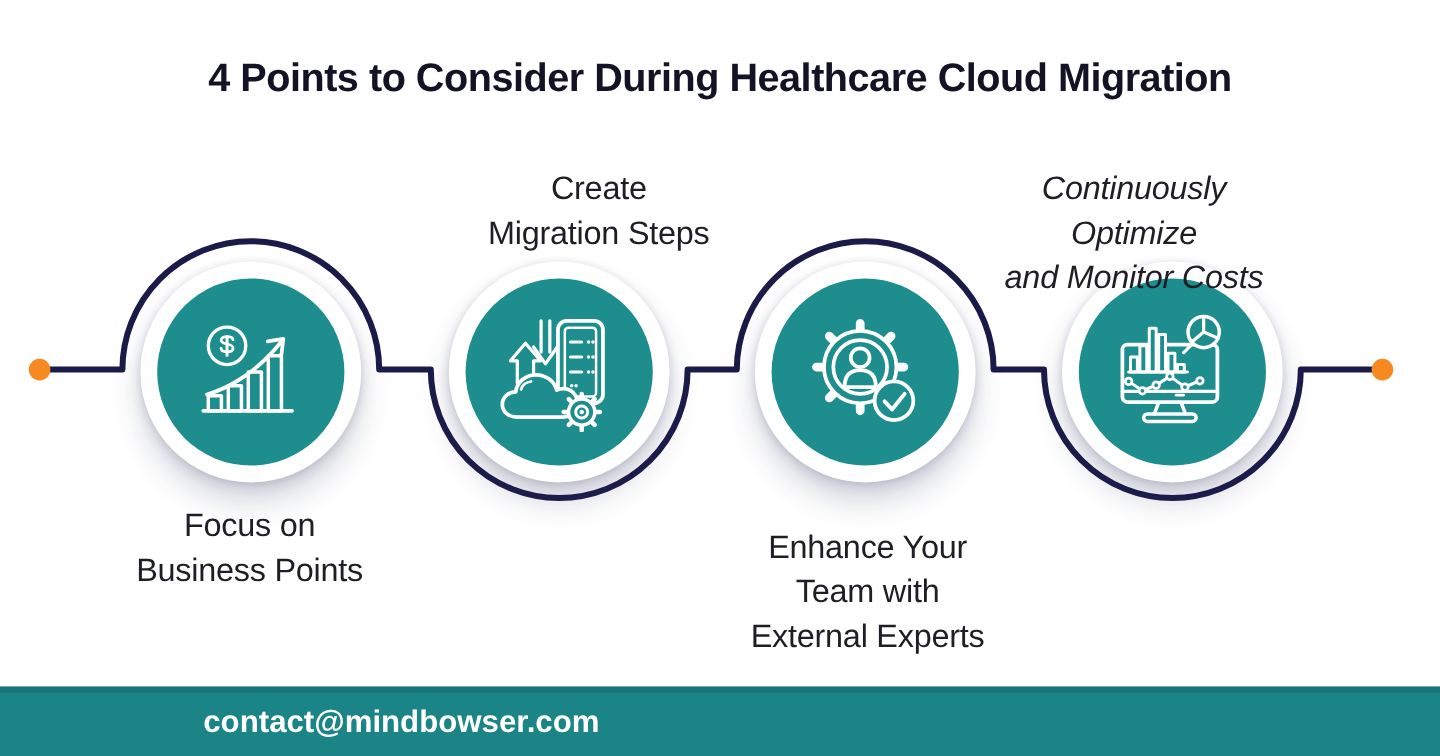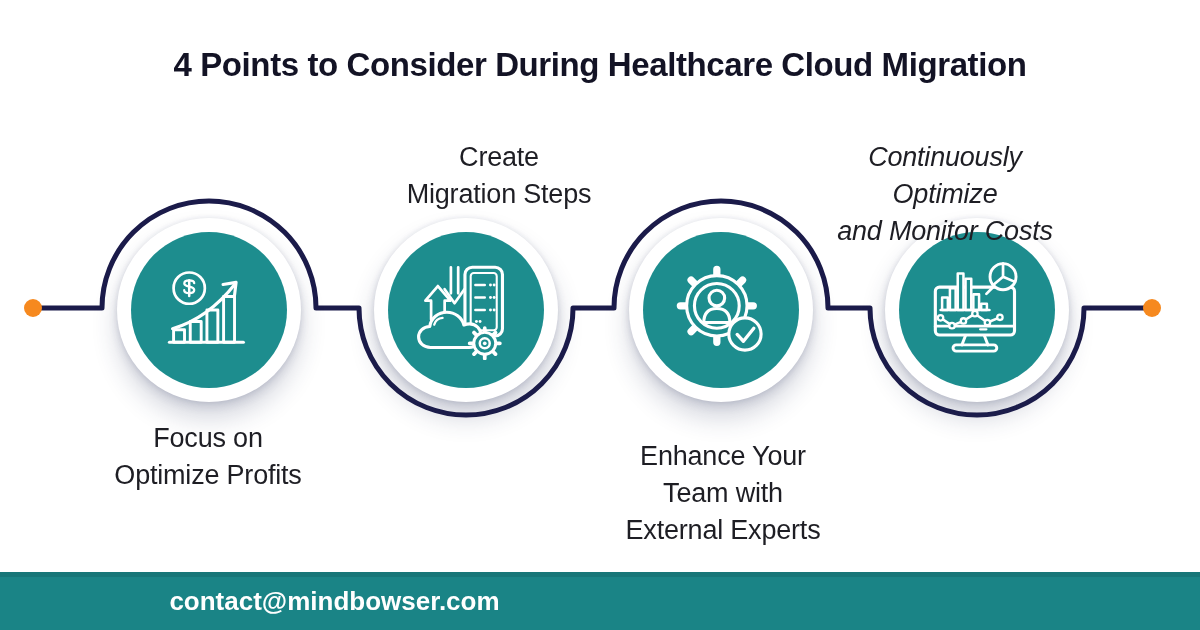--- a/index.html
+++ b/index.html
@@ -161,21 +161,21 @@
         <circle class="st fillteal" stroke-width="2.2" cx="70" cy="55" r="2.6"></circle>
         <path class="st" stroke-width="2.2" d="M51 66.5 H57"></path>
         <circle class="st fillteal" stroke-width="2.8" cx="73" cy="16" r="12.5"></circle>
         <path class="st" stroke-width="2.6" d="M73 16 V3.5 M73 16 L84.5 21 M73 16 L63.5 24"></path>
         <path class="st" stroke-width="2.6" d="M64 25.5 L57 32.5"></path>
       </svg>
     </div>
   </div>
 
   <div class="step-label" style="left:208px;top:420px;">Focus on
-Optimize Profits</div>
+Business Points</div>
   <div class="step-label" style="left:464px;top:139px;margin-left:35px;">Create
 Migration Steps</div>
   <div class="step-label" style="left:723px;top:438px;">Enhance Your
 Team with
 External Experts</div>
   <div class="step-label" style="left:945px;top:139px;font-style:italic;">Continuously Optimize
 and Monitor Costs</div>
 
   <div class="footer">
     <div class="footer-email">contact@mindbowser.com</div>

